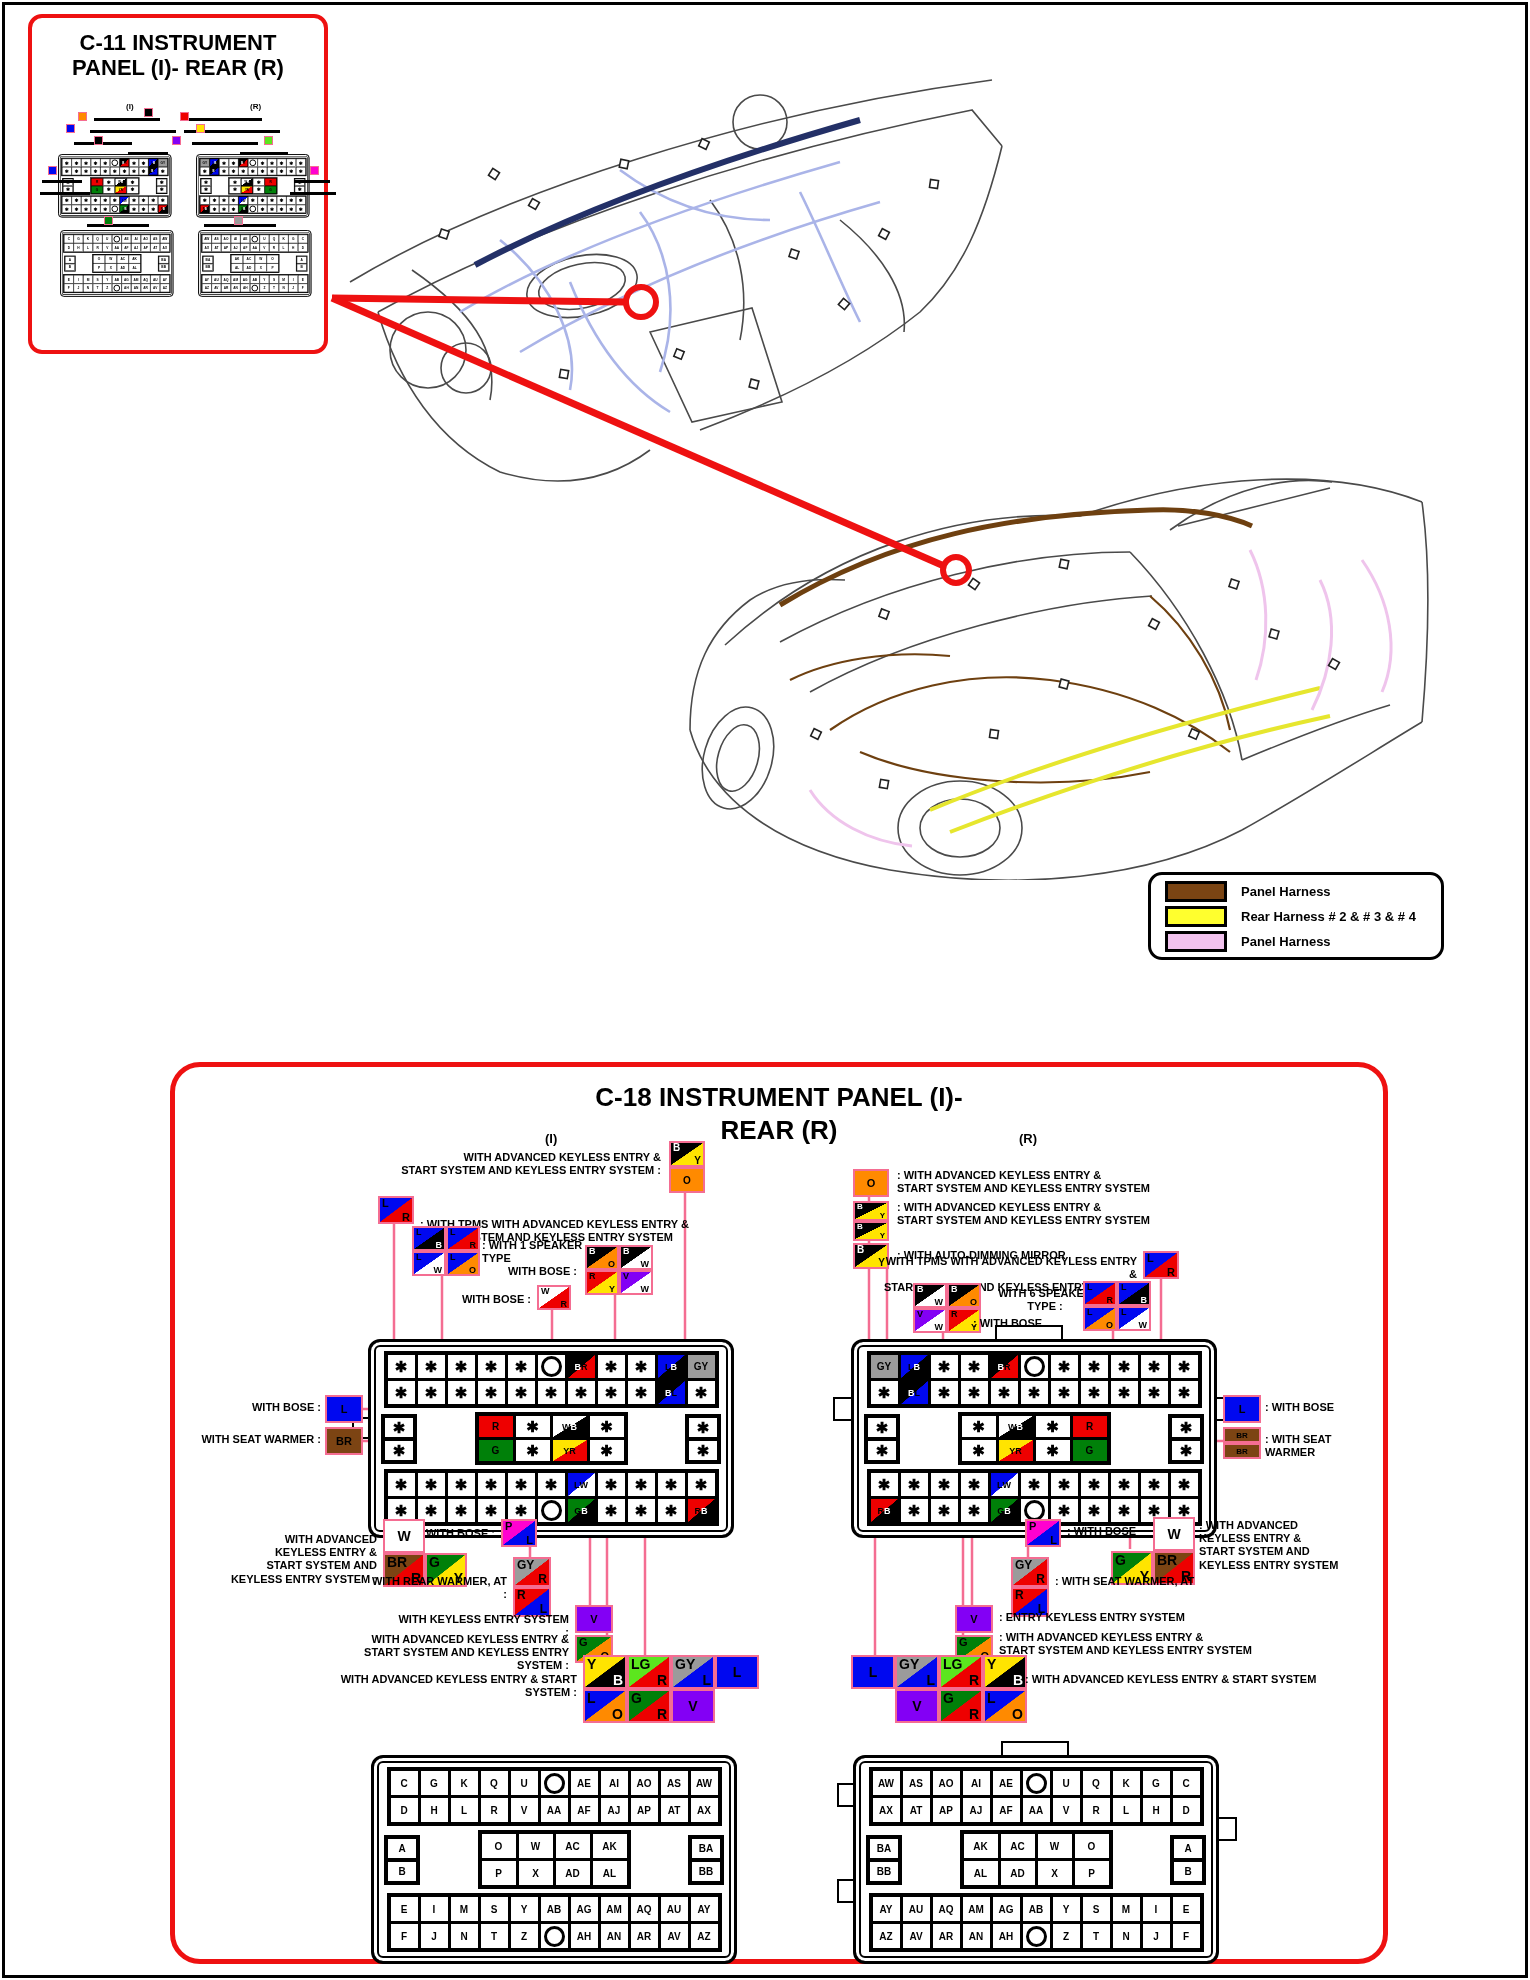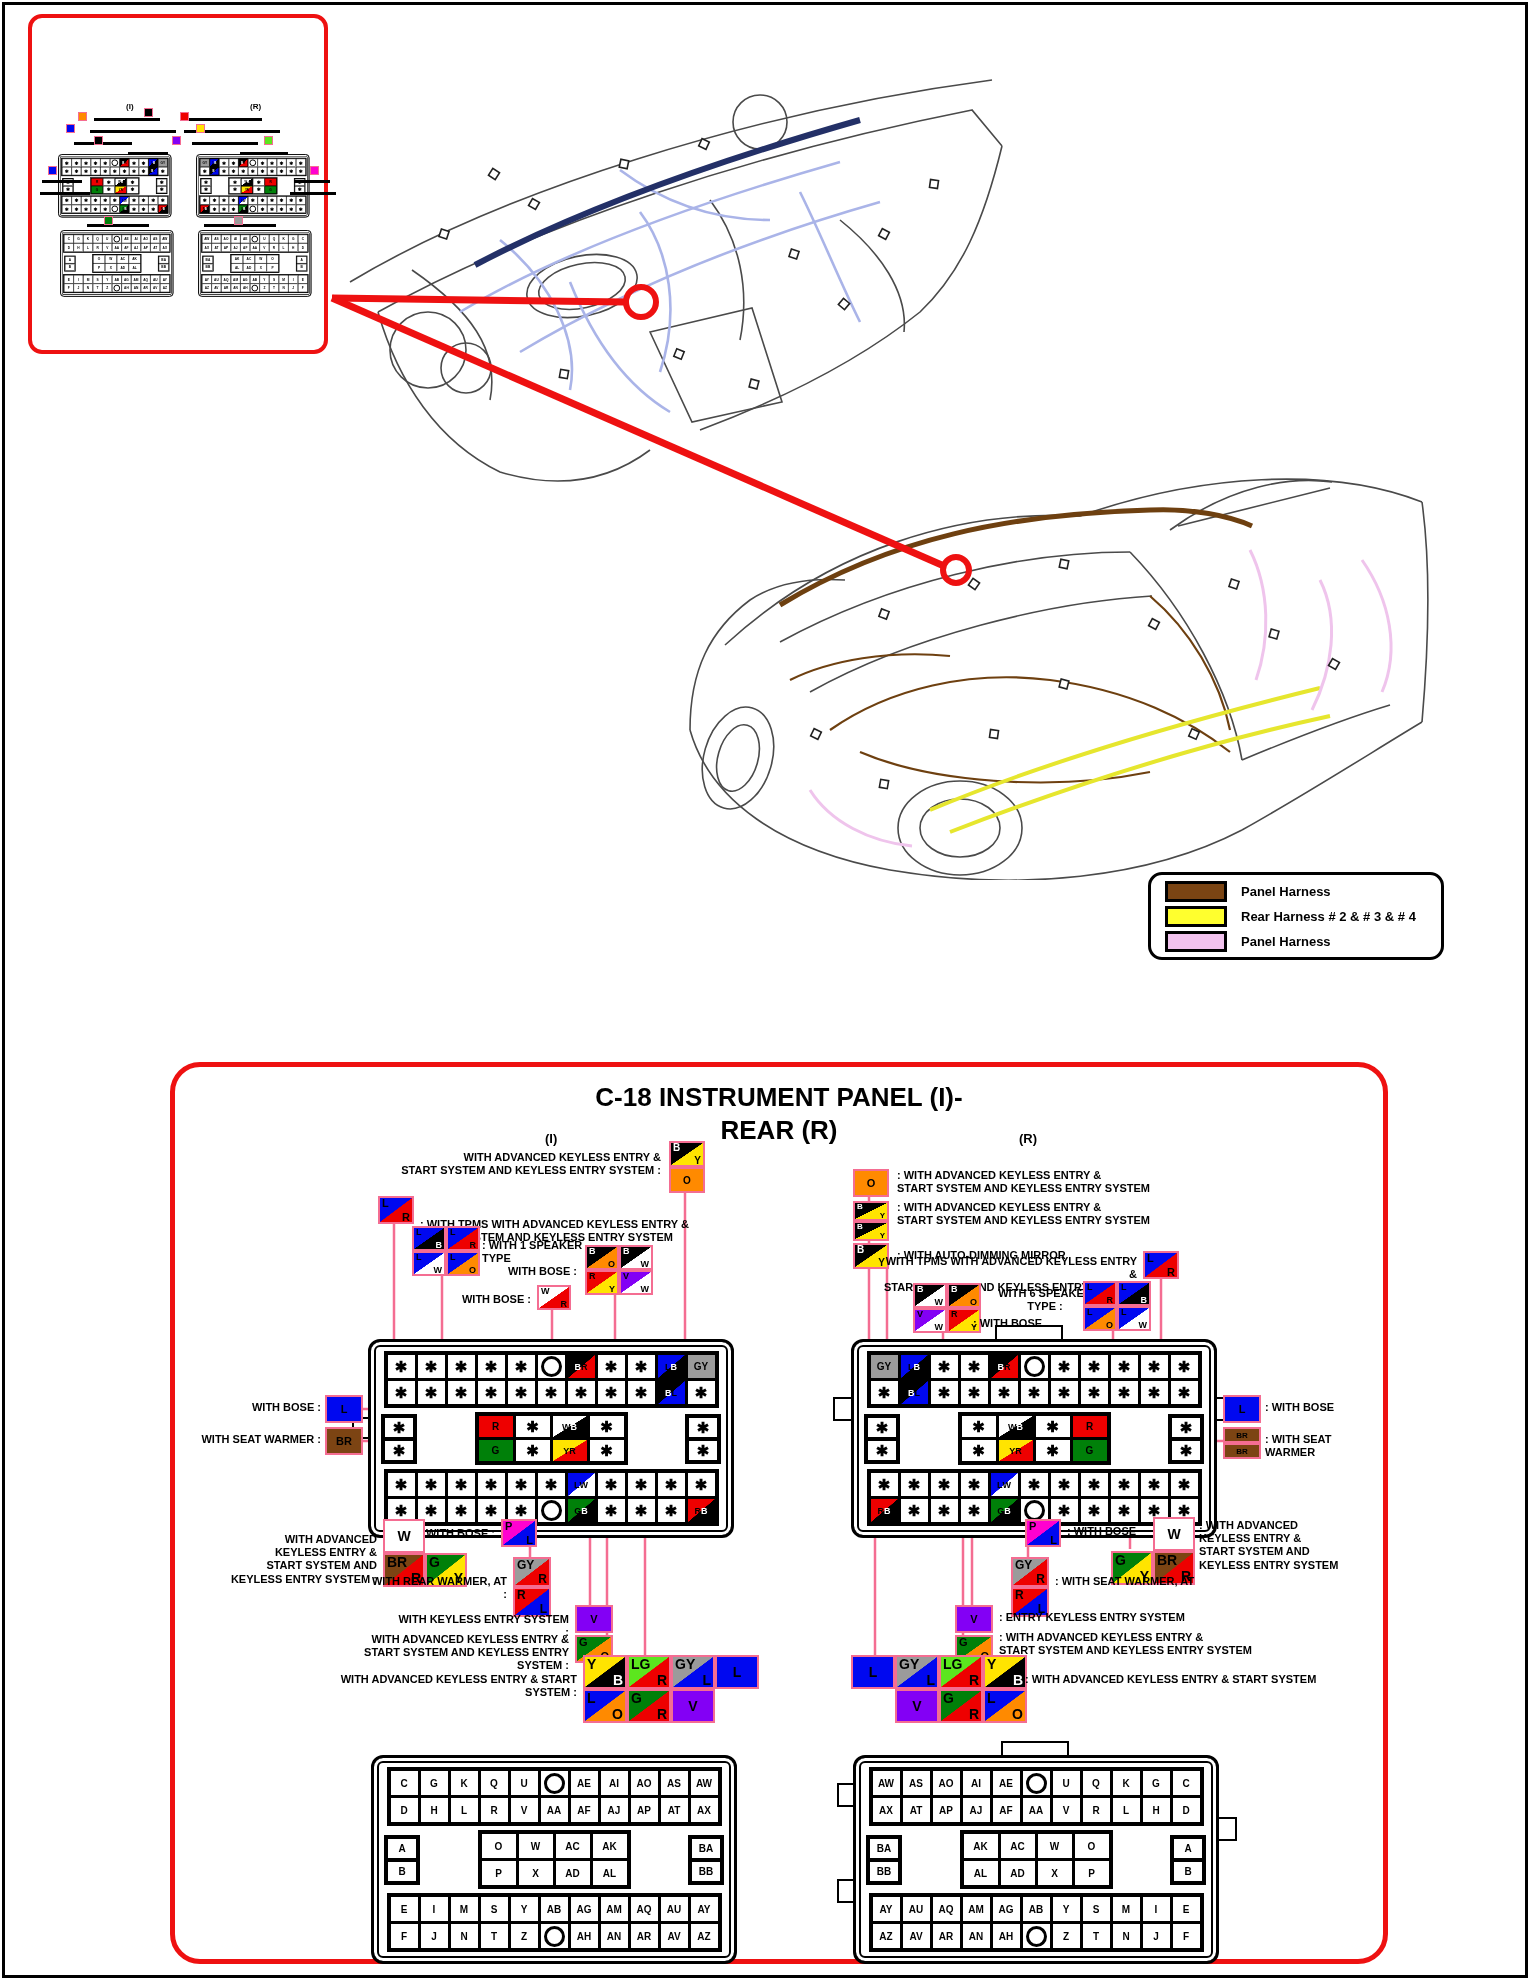--- a/index.html
+++ b/index.html
@@ -44,20 +44,22 @@
           border-radius:30px;box-sizing:border-box;background:#fff;}
   svg{display:block;}
 </style>
 </head>
 <body>
 
 <div id="page">
   <div id="frame"></div>
 
   <div id="inset">
+    <div class="abs ttl1" style="left:0;top:12px;width:100%;">C-11 INSTRUMENT
+PANEL (I)- REAR (R)</div>
     <div class="abs" style="left:94px;top:84px;font-size:8px;font-weight:bold;">(I)</div>
     <div class="abs" style="left:218px;top:84px;font-size:8px;font-weight:bold;">(R)</div>
     <div class="mini" style="left:26px;top:136px;">
       <div class="conn" style="left:0;top:0;">
           <div class="band" style="grid-template-columns: repeat(11, 29px);">
             <div class="cell" style="width: 29px; height: 25px;">
               <span class="ast">✱</span>
             </div>
             <div class="cell" style="width: 29px; height: 25px;">
               <span class="ast">✱</span>

